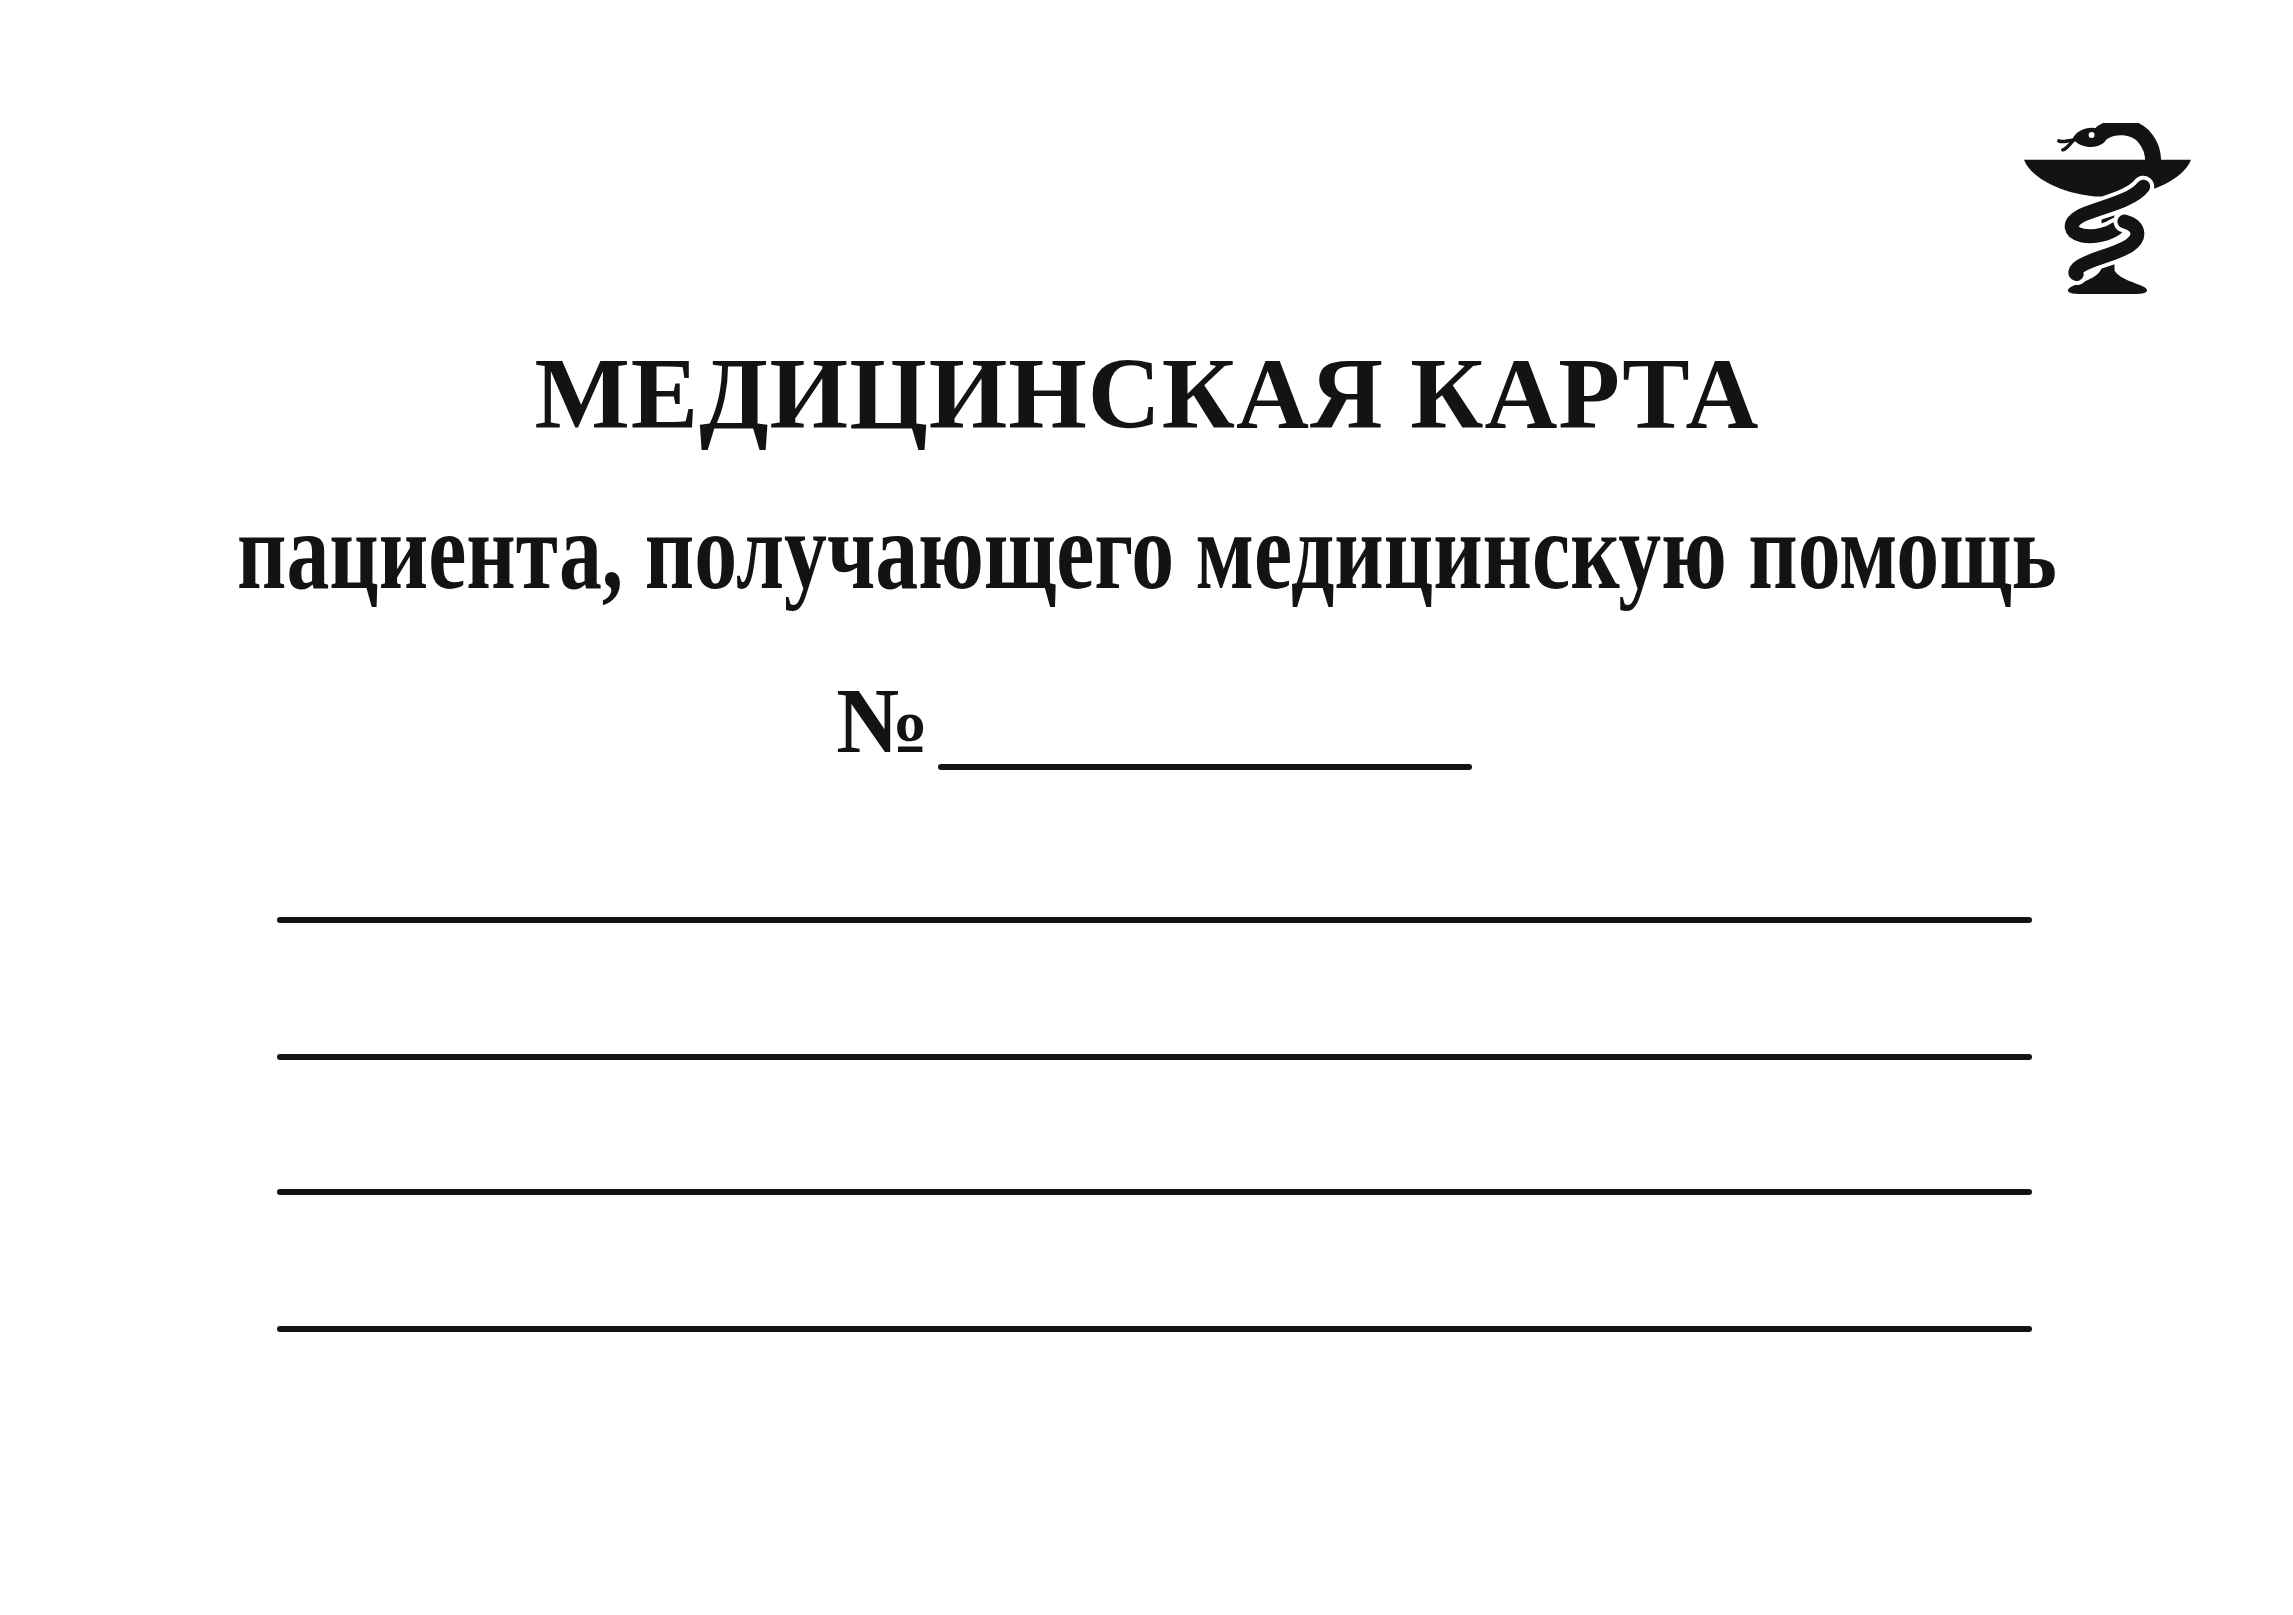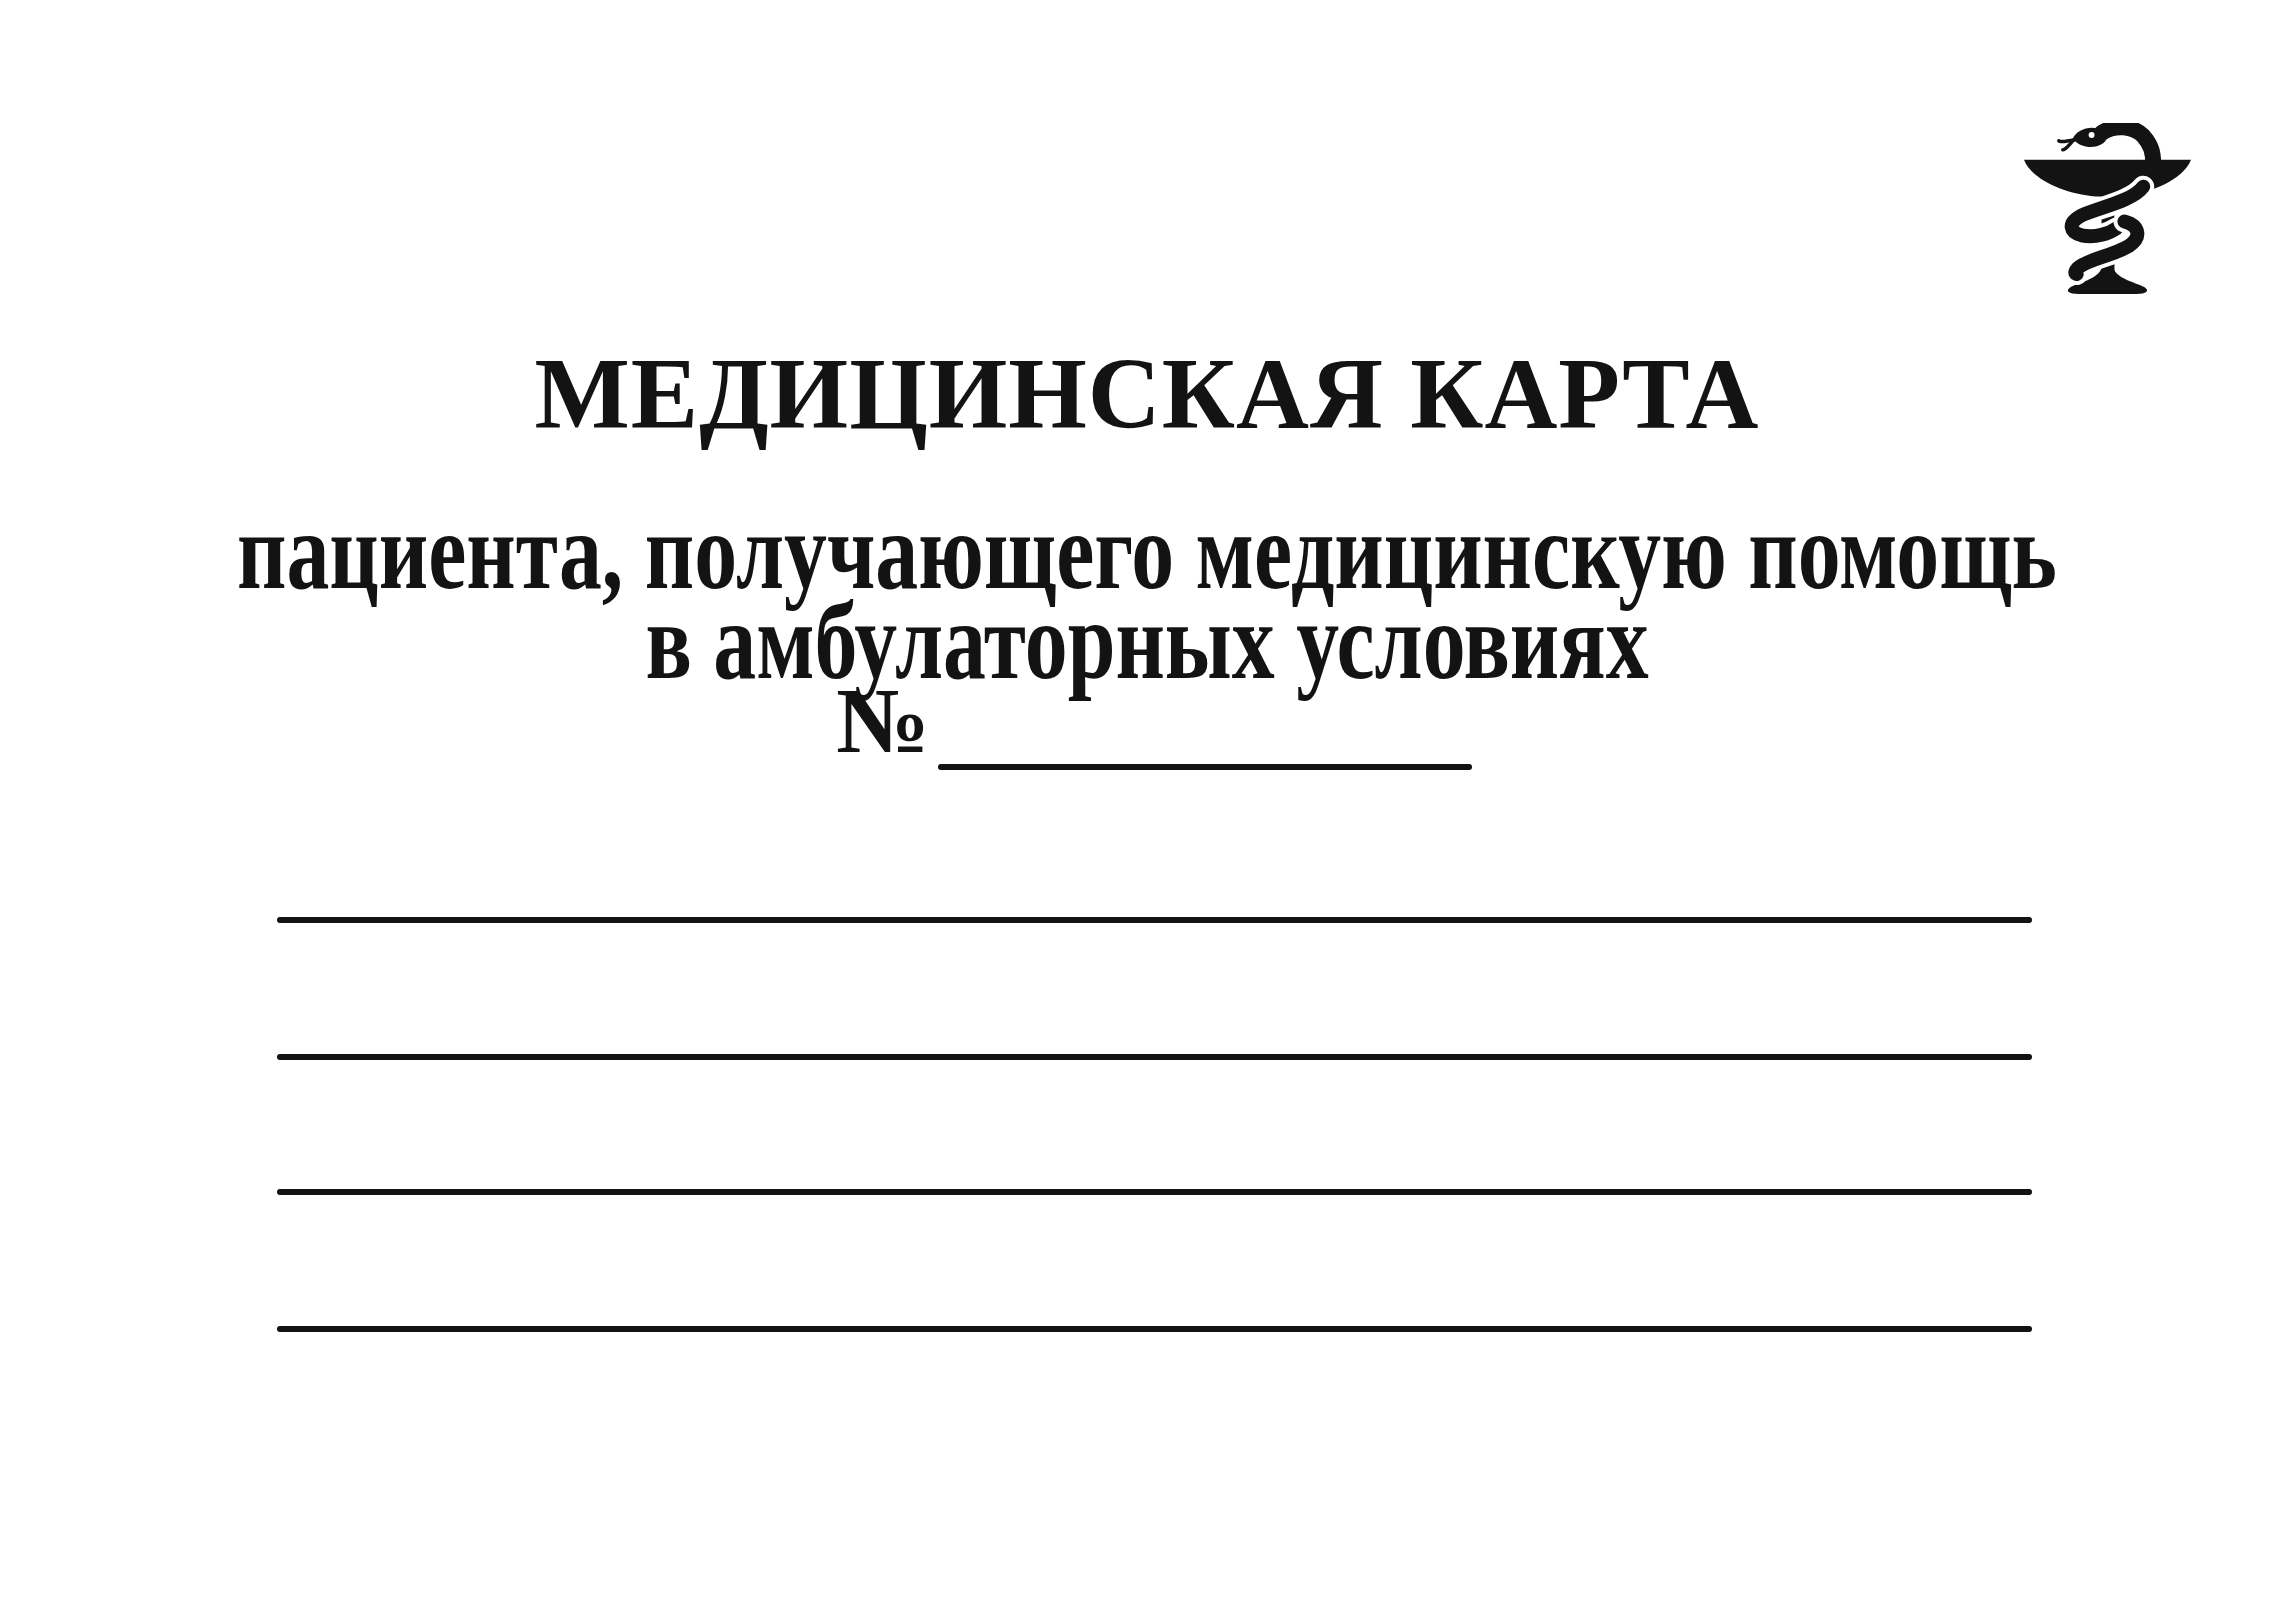--- a/index.html
+++ b/index.html
@@ -126,23 +126,20 @@
     </g>
   </svg>
 
   <div class="title-row">
     <span class="txt">МЕДИЦИНСКАЯ КАРТА</span>
   </div>
 
   <div class="subtitle-line subtitle-1">
     <span class="txt">пациента, получающего медицинскую помощь</span>
   </div>
-  <div class="subtitle-line subtitle-2">
-    <span class="txt">в амбулаторных условиях</span>
-  </div>
 
   <span class="num-label">№</span>
   <div class="num-blank"></div>
 
   <div class="rules">
       <div class="rule" style="top: 917px;"></div>
       <div class="rule" style="top: 1054px;"></div>
       <div class="rule" style="top: 1189px;"></div>
       <div class="rule" style="top: 1326px;"></div>
     </div>

